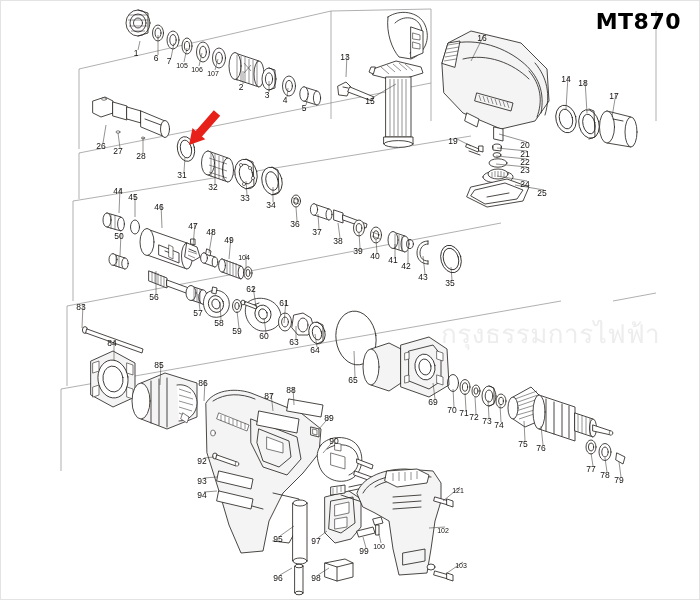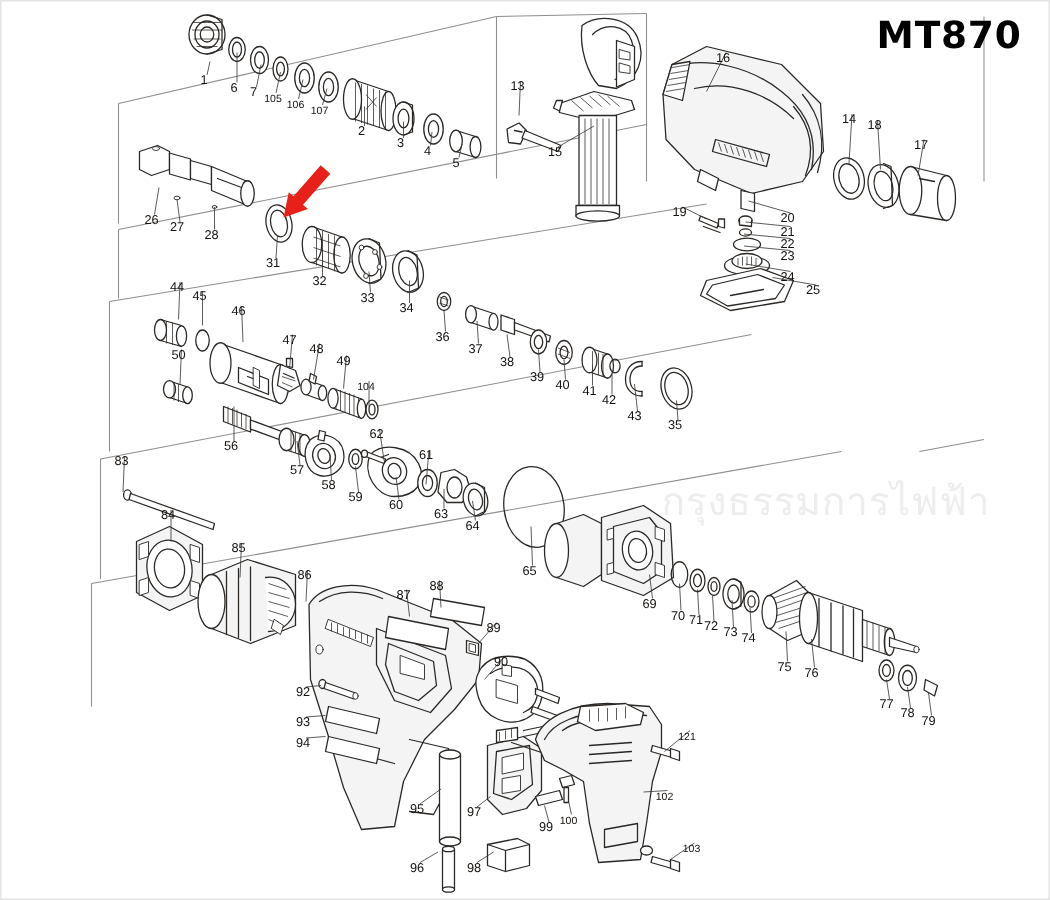--- a/index.html
+++ b/index.html
@@ -25,21 +25,21 @@
     top: 0;
     width: 700px;
     height: 600px;
   }
   .model-title {
     position: absolute;
     right: 18px;
     top: 8px;
     font-family: "DejaVu Sans", sans-serif;
     font-weight: bold;
-    font-size: 25px;
+    font-size: 22px;
     letter-spacing: 0.5px;
     color: #000000;
     white-space: nowrap;
   }
   .watermark {
     position: absolute;
     left: 440px;
     top: 312px;
     font-family: Liberation Mono, monospace;
     font-size: 26px;

